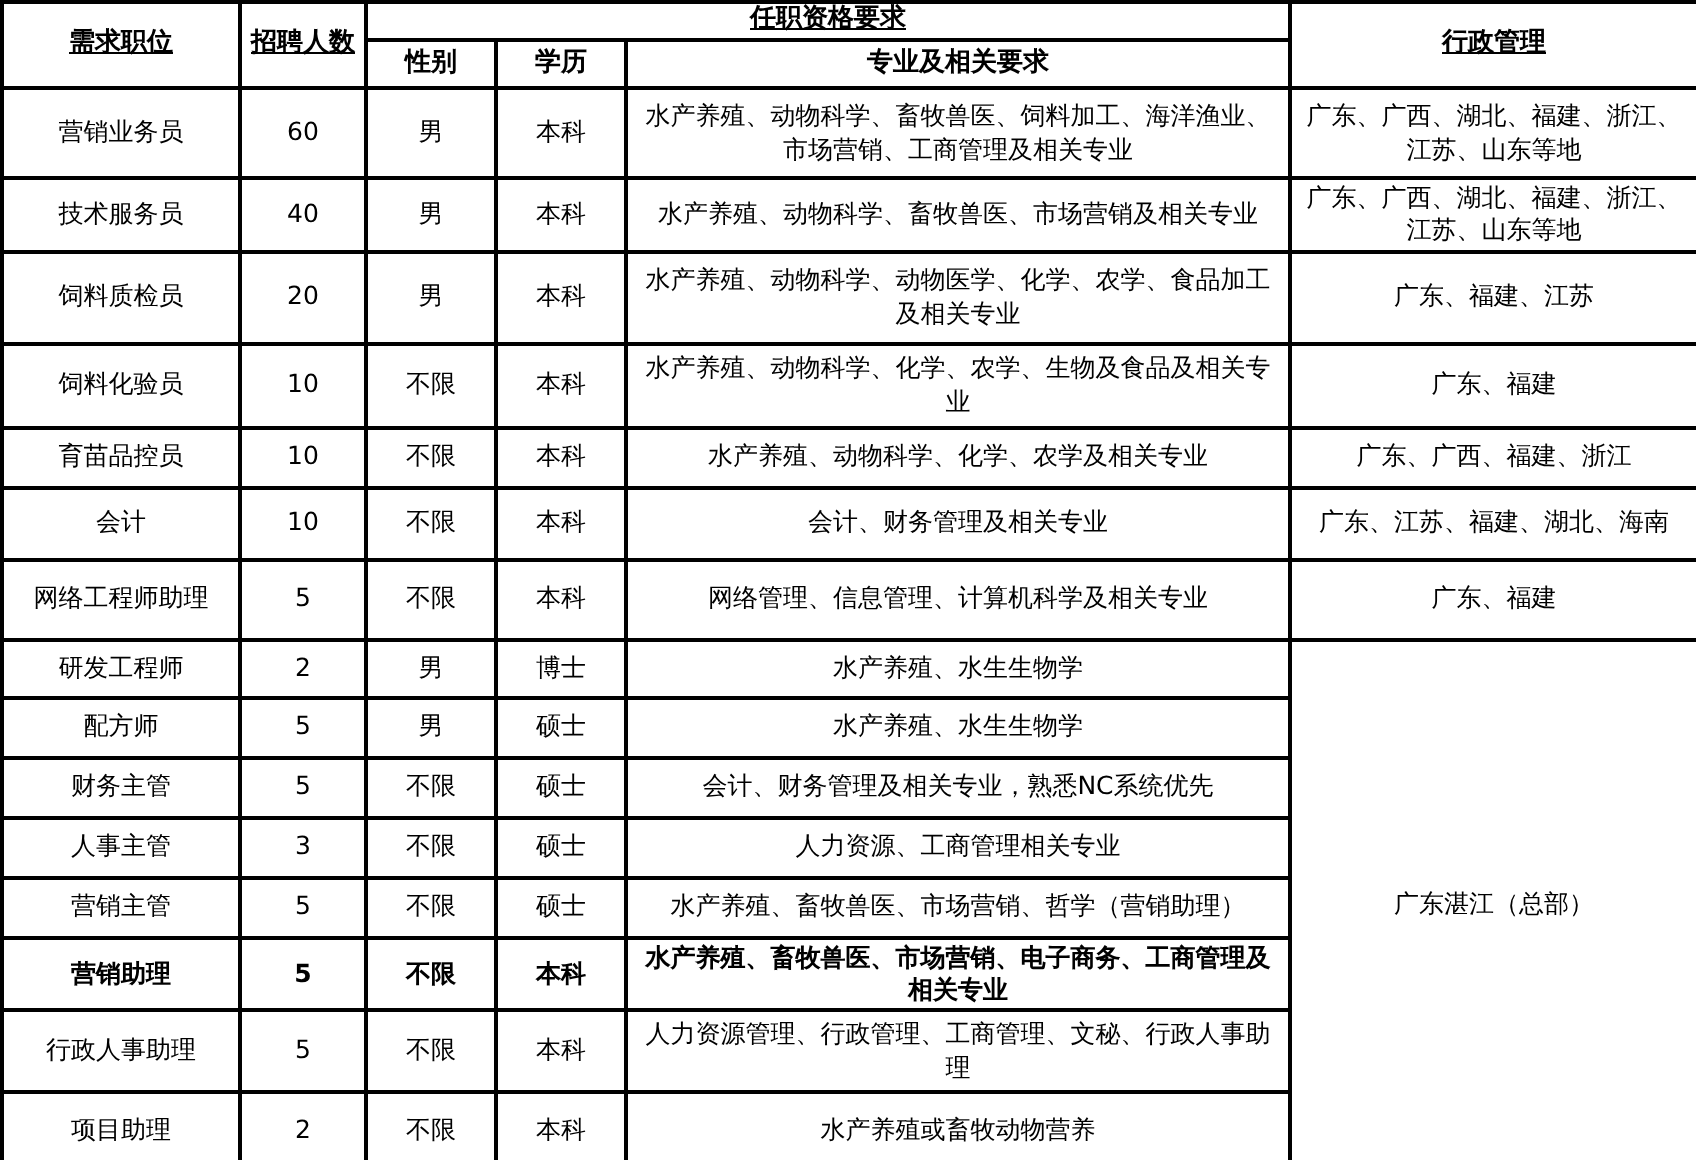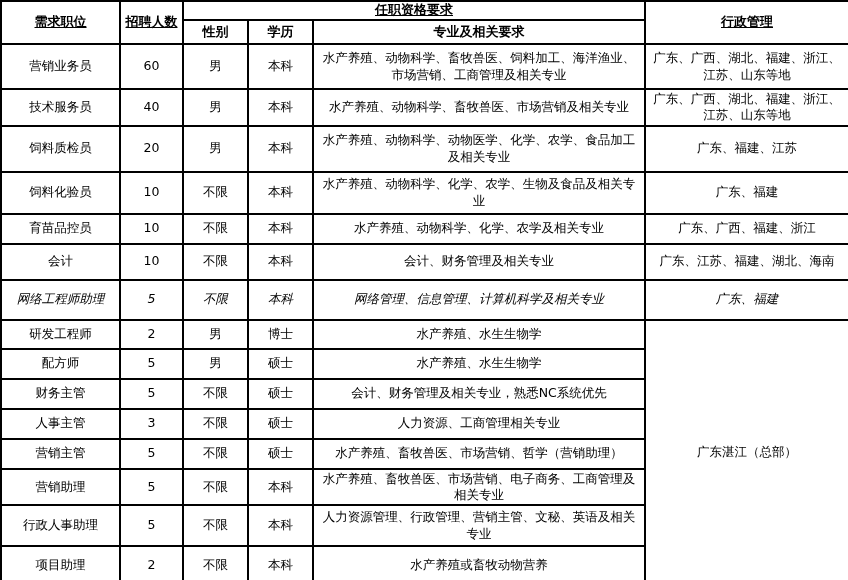--- a/index.html
+++ b/index.html
@@ -107,21 +107,21 @@
         <td>广东、广西、福建、浙江</td>
       </tr>
       <tr style="height: 36px;">
         <td>会计</td>
         <td>10</td>
         <td>不限</td>
         <td>本科</td>
         <td class="major-cell">会计、财务管理及相关专业</td>
         <td>广东、江苏、福建、湖北、海南</td>
       </tr>
-      <tr style="height: 40px; font-style: italic;">
+      <tr style="height: 40px;">
         <td>网络工程师助理</td>
         <td>5</td>
         <td>不限</td>
         <td>本科</td>
         <td class="major-cell">网络管理、信息管理、计算机科学及相关专业</td>
         <td>广东、福建</td>
       </tr>
       <tr style="height: 29px;">
         <td>研发工程师</td>
         <td>2</td>
@@ -151,33 +151,33 @@
         <td>硕士</td>
         <td class="major-cell">人力资源、工商管理相关专业</td>
       </tr>
       <tr style="height: 30px; margin-left: 36px;">
         <td>营销主管</td>
         <td>5</td>
         <td>不限</td>
         <td>硕士</td>
         <td class="major-cell">水产养殖、畜牧兽医、市场营销、哲学（营销助理）</td>
       </tr>
-      <tr style="height: 35px;">
+      <tr style="height: 35px; font-weight: bold;">
         <td>营销助理</td>
         <td>5</td>
         <td>不限</td>
         <td>本科</td>
         <td class="major-cell">水产养殖、畜牧兽医、市场营销、电子商务、工商管理及相关专业</td>
       </tr>
       <tr style="height: 41px;">
         <td>行政人事助理</td>
         <td>5</td>
         <td>不限</td>
         <td>本科</td>
-        <td class="major-cell">人力资源管理、行政管理、营销主管、文秘、英语及相关专业</td>
+        <td class="major-cell">人力资源管理、行政管理、工商管理、文秘、行政人事助理</td>
       </tr>
       <tr style="height: 39px; border-radius: 18px;">
         <td>项目助理</td>
         <td>2</td>
         <td>不限</td>
         <td>本科</td>
         <td class="major-cell">水产养殖或畜牧动物营养</td>
       </tr>
       <tr style="height: 12px;">
         <td></td>

